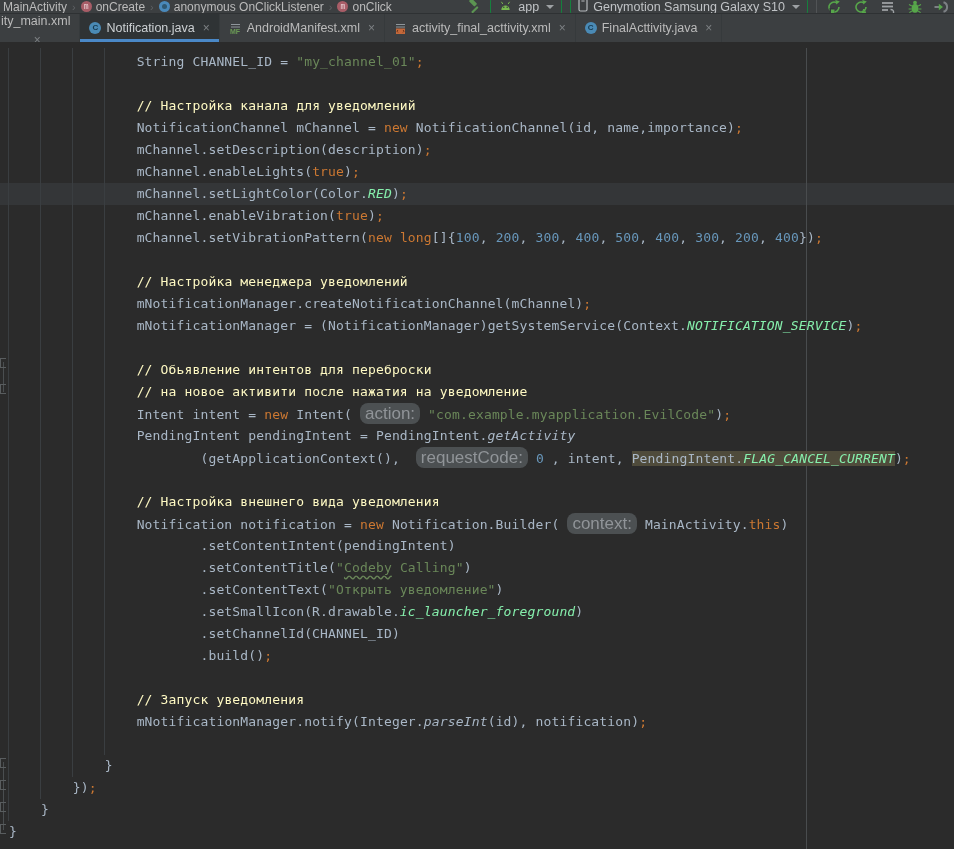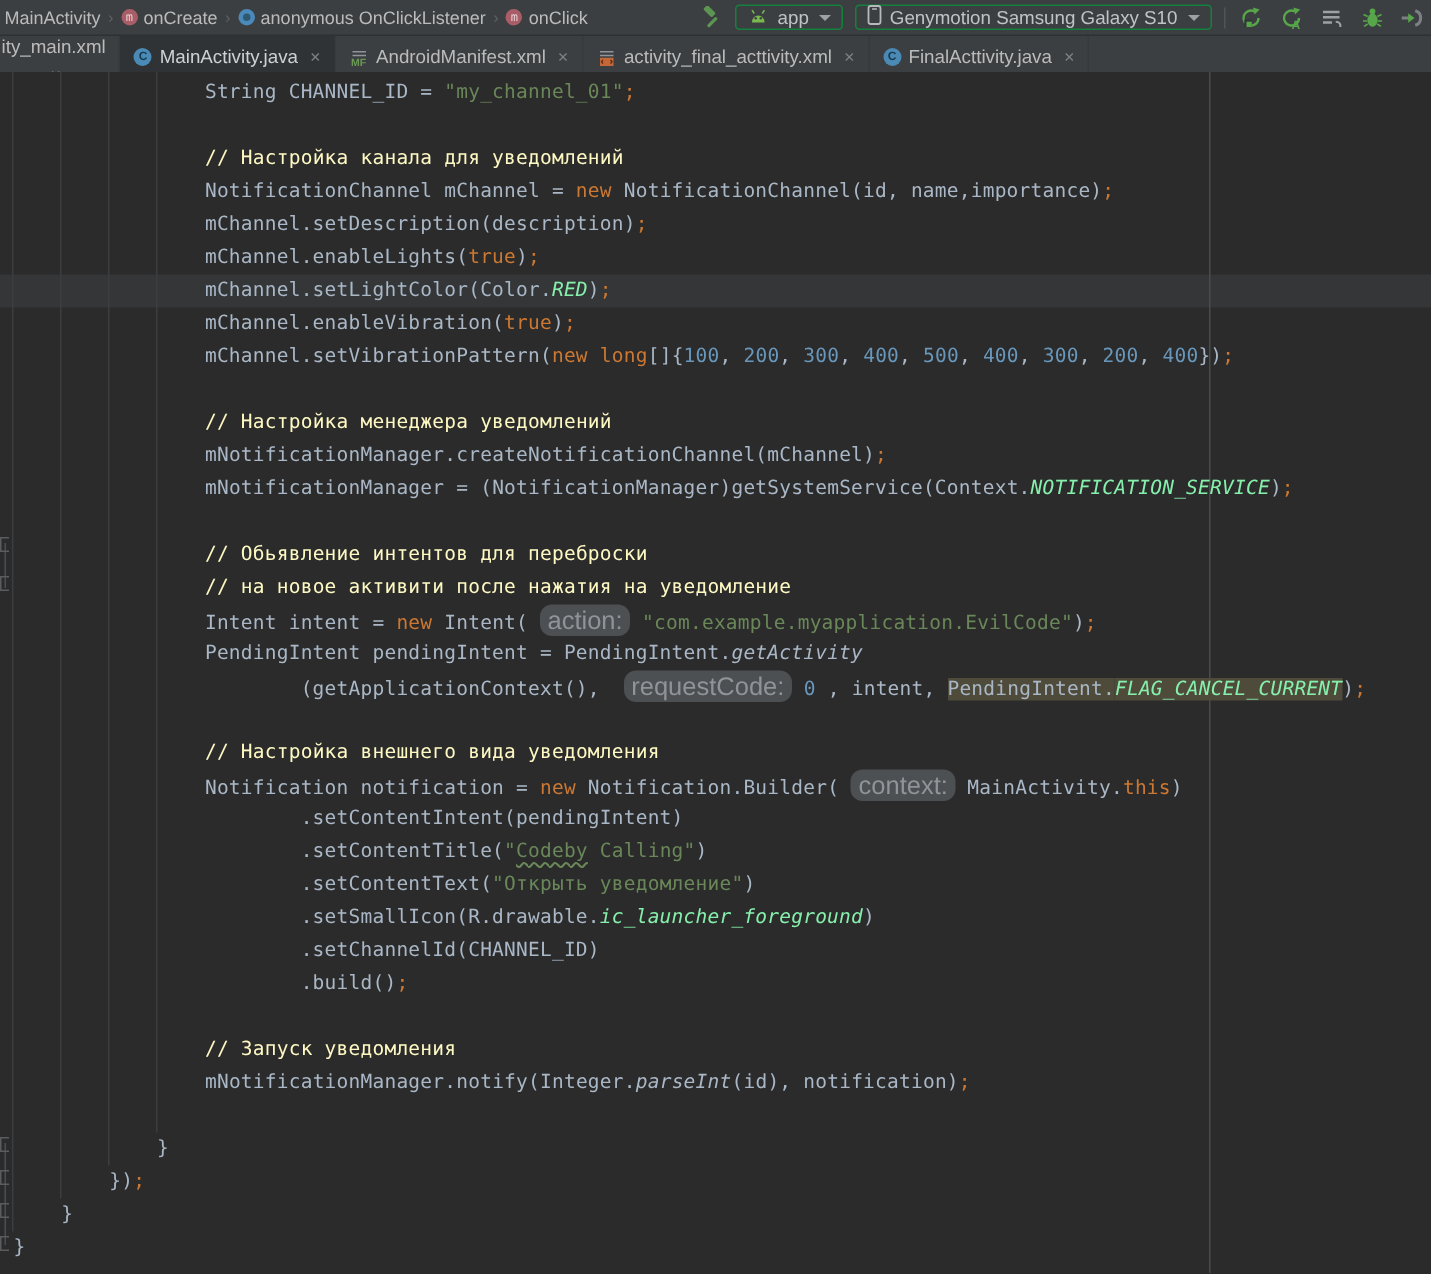--- a/index.html
+++ b/index.html
@@ -2,21 +2,21 @@
 <html><head>
 <meta charset="utf-8">
 <style>
   * { box-sizing: border-box; margin: 0; padding: 0; }
   html, body { width: 954px; height: 849px; overflow: hidden; }
   body { background: #2b2b2b; font-family: "Liberation Sans", sans-serif; }
   .app { position: relative; width: 954px; height: 849px; }
 
   
   .topbar {
-    height: 24px; background: #3c3f41; border-bottom: 1px solid #2e3133;
+    height: 14px; background: #3c3f41; border-bottom: 1px solid #2e3133;
     display: flex; align-items: center; padding: 0 2px 0 2px;
     font-size: 12px; color: #bbbbbb; overflow: hidden; white-space: nowrap; gap: 40px;
   }
   .crumbs { display: flex; align-items: center; }
   .crumb { display: flex; align-items: center; gap: 4px; padding: 0 1px; cursor: default; }
   .crumb-sep { color: #5f6366; margin: 0 4px; font-size: 11px; }
   .mi { display:inline-block; width: 11px; height: 11px; border-radius: 50%; background: #a85d67;
         color: #e9cfd3; font-size: 8px; line-height: 11px; text-align: center;
         font-family: "DejaVu Sans Mono", monospace; }
   .ci { display:inline-block; width: 11px; height: 11px; border-radius: 50%; background: #4a89ba; position: relative; }
@@ -161,21 +161,21 @@
     </div>
   </div>
 
   <div class="tabbar" id="tabbar">
       <div class="tab">
         <span>ity_main.xml</span>
         <span class="tab-close">×</span>
       </div>
       <div class="tab selected">
         <span class="jci">C</span>
-        <span>MainActivity.java</span>
+        <span>Notification.java</span>
         <span class="tab-close">×</span>
       </div>
       <div class="tab">
         <svg class="ficon" width="13" height="13" viewBox="0 0 13 13">
           <path d="M2 2.5h9M2 5h9" stroke="#8f969b" stroke-width="1"></path>
           <text x="1" y="12" font-size="7" font-weight="bold" fill="#6a9955" font-family="Liberation Sans,sans-serif">MF</text>
         </svg>
         <span>AndroidManifest.xml</span>
         <span class="tab-close">×</span>
       </div>

